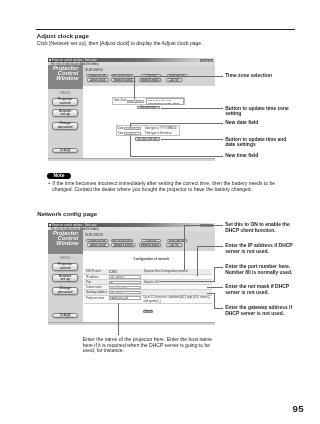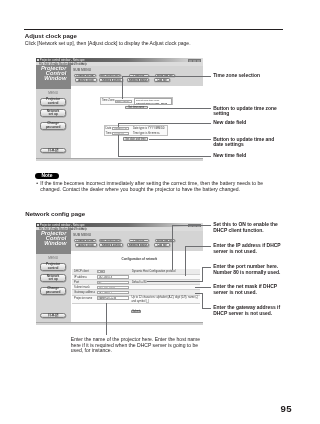--- a/index.html
+++ b/index.html
@@ -1,18 +1,18 @@
 <!DOCTYPE html>
 <html><head>
 <meta charset="utf-8">
 <style>
   html,body{margin:0;padding:0;}
   body{width:300px;height:424px;background:#ffffff;
        font-family:"Liberation Sans",sans-serif;color:#231f20;overflow:hidden;}
-  .page{position:absolute;left:4px;top:0;width:300px;height:424px;background:#fff;}
+  .page{position:absolute;left:16px;top:0;width:300px;height:424px;background:#fff;}
 
   
   .rule{position:absolute;background:#231f20;height:1px;}
   .h1{position:absolute;font-weight:bold;font-size:6.1px;color:#231f20;white-space:nowrap;}
   .bodytxt{position:absolute;font-size:5.05px;color:#231f20;white-space:nowrap;}
   .bodytxt.cap{line-height:5.9px;}
   .ann{position:absolute;font-size:4.95px;font-weight:bold;color:#231f20;line-height:5.9px;}
   .pg{position:absolute;font-size:9.6px;font-weight:bold;color:#231f20;letter-spacing:.2px;}
 
   

